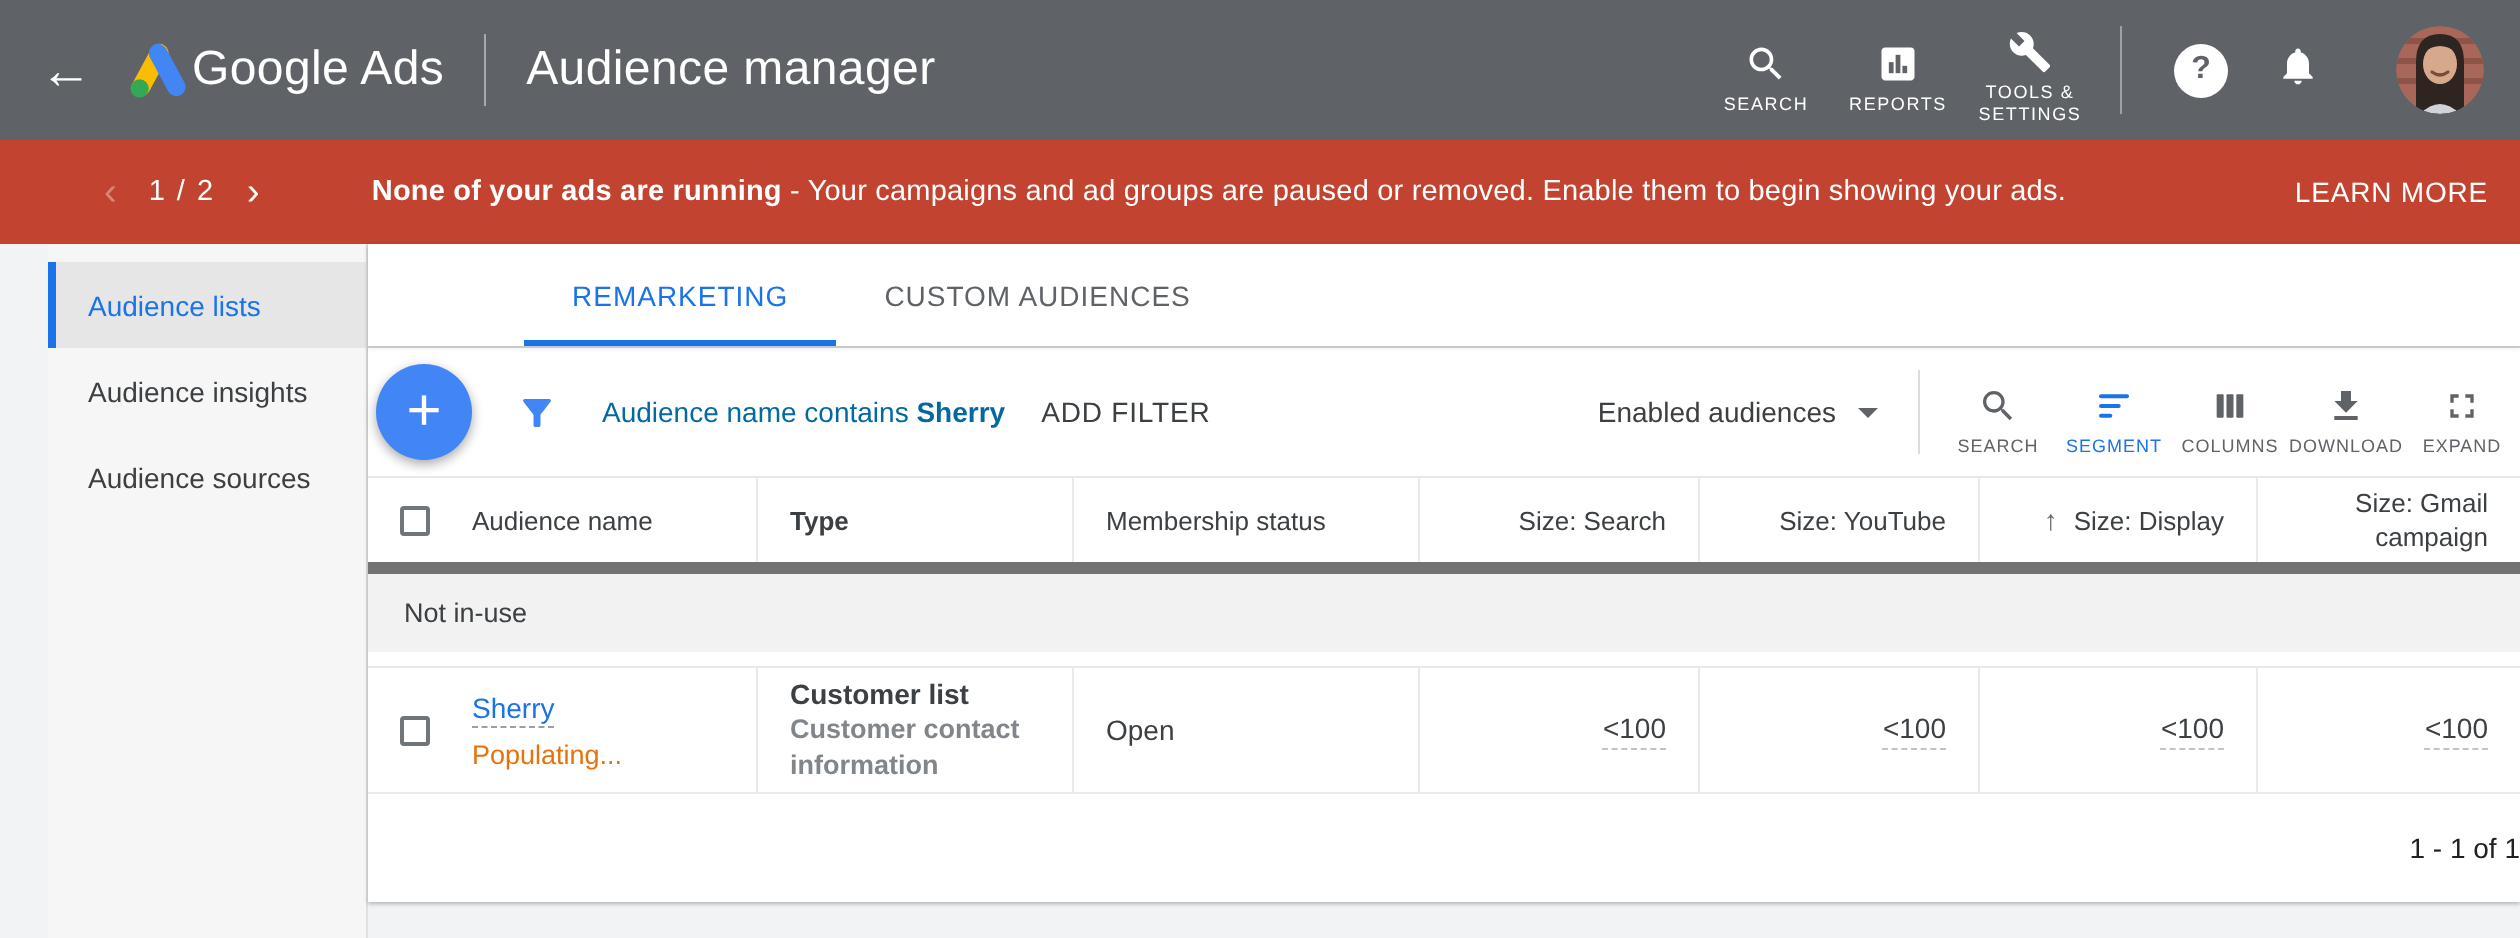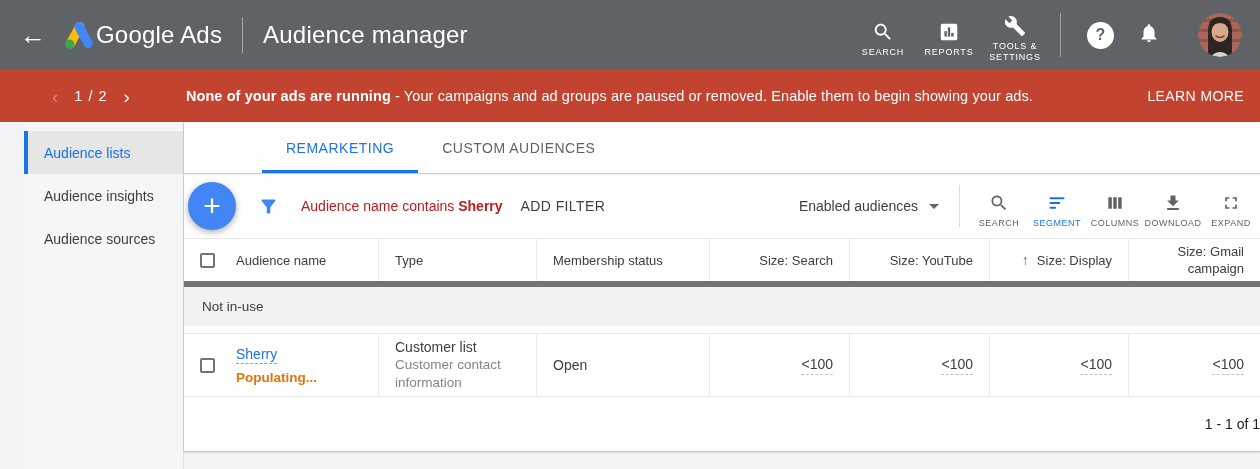--- a/index.html
+++ b/index.html
@@ -55,57 +55,57 @@
   .tab { display:flex; align-items:center; padding:0 24px; font-size:14px; font-weight:500;
          letter-spacing:.5px; color:#5f6368; cursor:pointer; border-bottom:3px solid transparent; padding-top:3px; }
   .tab.active { color:#1a73e8; border-bottom-color:#1a73e8; }
 
   
   .toolbar { height:64px; display:flex; align-items:center; padding-left:4px; }
   .fab { width:48px; height:48px; border-radius:50%; background:#4285f4; color:#fff; flex:0 0 48px;
          display:flex; align-items:center; justify-content:center; box-shadow:0 2px 6px rgba(0,0,0,.35);
          font-size:30px; font-weight:300; line-height:1; cursor:pointer; margin-right:22px; }
   .funnel { margin-right:22px; cursor:pointer; display:flex; }
-  .filter-text { color:#b91c1c; font-size:14px; cursor:pointer; white-space:nowrap; }
+  .filter-text { color:#0369a1; font-size:14px; cursor:pointer; white-space:nowrap; }
   .filter-text b { font-weight:700; }
   .add-filter { margin-left:18px; color:#3c4043; font-size:14px; font-weight:500; letter-spacing:.4px; cursor:pointer; }
   .view-filter { margin-left:auto; display:flex; align-items:center; gap:11px; font-size:14px; color:#3c4043; cursor:pointer; white-space:nowrap; }
   .caret-down { width:0; height:0; border-left:5px solid transparent; border-right:5px solid transparent; border-top:5px solid #5f6368; }
   .toolbar-sep { width:1px; height:42px; background:#dadce0; margin:0 10px 0 20px; flex:0 0 1px; }
   .t-action { width:58px; display:flex; flex-direction:column; align-items:center; gap:5px; color:#5f6368;
               padding-top:9px; cursor:pointer; flex:0 0 58px; }
   .t-action .t-label { font-size:9px; letter-spacing:.5px; }
   .t-action.active { color:#1a73e8; }
   .t-action svg { display:block; }
 
   
   .thead { display:flex; height:49px; border-top:1px solid #e8e8e8; border-bottom:6px solid #737373; }
   .cell { display:flex; align-items:center; padding:0 16px; border-right:1px solid #e8eaed; min-width:0; }
   .cell:last-child { border-right:none; }
   .col-name { width:195px; flex:0 0 195px; }
-  .col-type { width:158px; flex:0 0 158px; }
+  .col-type { width:158px; flex:0 0 158px;font-weight:bold; }
   .col-member { width:173px; flex:0 0 173px; }
   .col-num { width:140px; flex:0 0 140px; justify-content:flex-end; text-align:right; }
   .col-display { width:139px; flex:0 0 139px; justify-content:flex-end; text-align:right; }
   .col-gmail { flex:1; justify-content:flex-end; text-align:right; }
   .th { font-size:13px; color:#3c4043; }
   .th.sorted { font-weight:400; }
   .sort-arrow { margin-right:8px; font-size:14px; color:#5f6368; font-weight:400; }
   .two-line { line-height:17px; }
   .cbx { width:15px; height:15px; border:2px solid #70757a; border-radius:2px; flex:0 0 15px; cursor:pointer; background:#fff; }
   .col-name .cbx { margin-right:21px; }
 
   .group-row { height:39px; background:#f2f2f2; display:flex; align-items:center; padding-left:18px;
                font-size:13.5px; color:#3c4043; }
   .row-gap { height:7px; background:#fff; }
 
   .trow { display:flex; height:64px; border-top:1px solid #e8eaed; border-bottom:1px solid #e8eaed; background:#fff; }
   .name-stack { display:flex; flex-direction:column; align-items:flex-start; }
   .row-link { color:#1a73e8; font-size:14px; border-bottom:1px dashed #9e9e9e; padding-bottom:1px; cursor:pointer; }
-  .row-state { color:#e8710a; font-size:13.5px; margin-top:6px;font-weight:bold; }
+  .row-state { color:#e8710a; font-size:13.5px; margin-top:6px; }
   .type-main { font-size:14px; color:#3c4043; line-height:18px; }
   .type-sub { font-size:13.5px; color:#80868b; line-height:18px; }
   .member-val { font-size:14px; color:#3c4043; }
   .num-val { font-size:14px; color:#3c4043; border-bottom:1px dashed #c3c3c3; padding-bottom:2px; cursor:default; }
 
   .tfoot { height:54px; display:flex; align-items:center; justify-content:flex-end; 
            font-size:14px; color:#202124; }
 </style>
 </head>
 <body>

